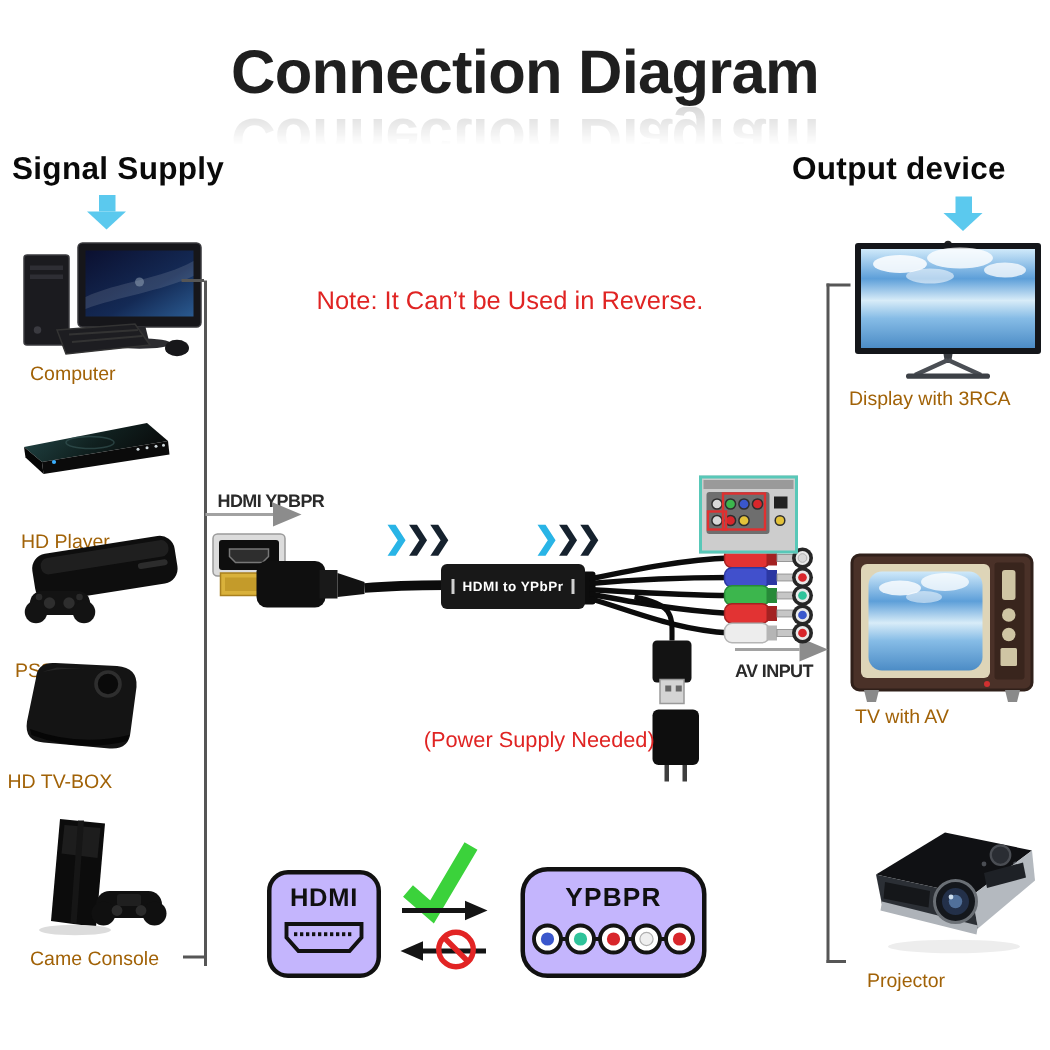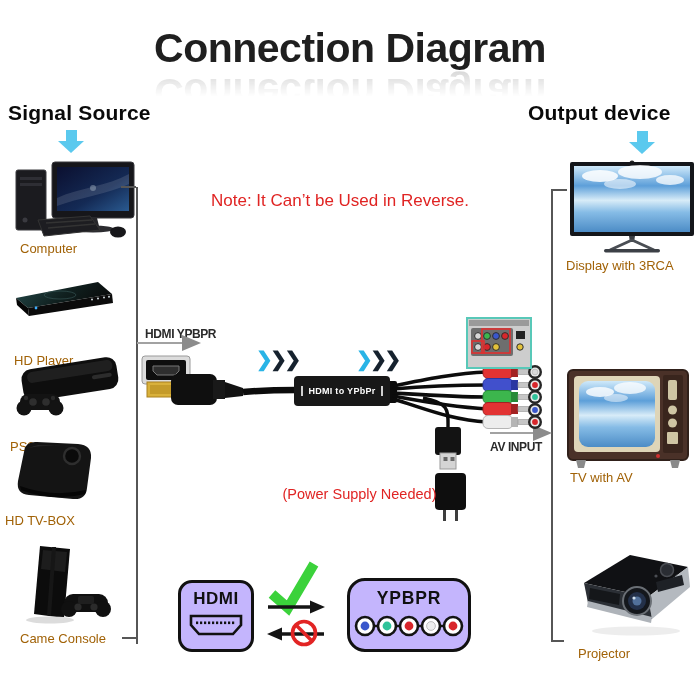--- a/index.html
+++ b/index.html
@@ -41,21 +41,21 @@
   .badge-label{text-align:center;font-weight:bold;color:#101010;}
 </style>
 </head>
 <body>
 
 <div id="stage">
 
   <div class="abs title">Connection Diagram</div>
   <div class="abs title-reflect">Connection Diagram</div>
 
-  <div class="abs col-header" style="left:8px;top:101px;">Signal Source</div>
+  <div class="abs col-header" style="left:8px;top:101px;">Signal Supply</div>
   <div class="abs col-header" style="left:528px;top:101px;">Output device</div>
 
   <div class="abs down-arrow" style="left:56px;top:130px;">
     <span class="shaft"></span>
       <span class="head"></span>
   </div>
   <div class="abs down-arrow" style="left:627px;top:131px;">
     <span class="shaft"></span>
       <span class="head"></span>
   </div>

